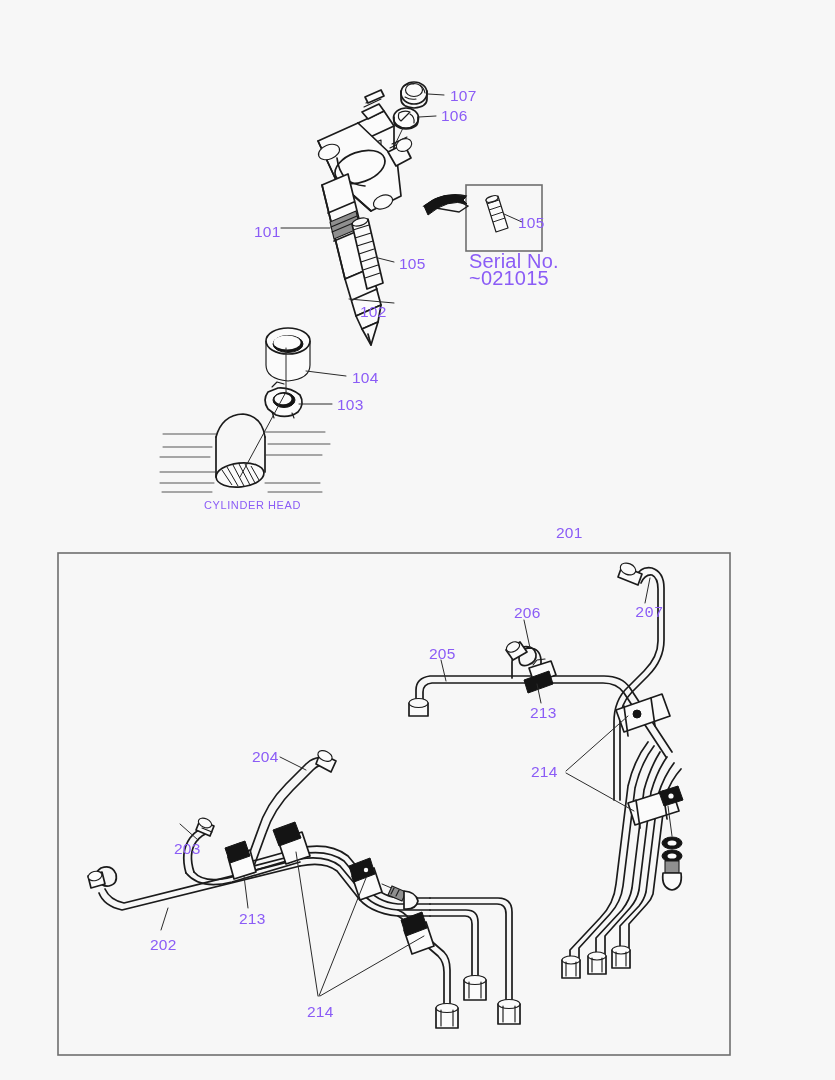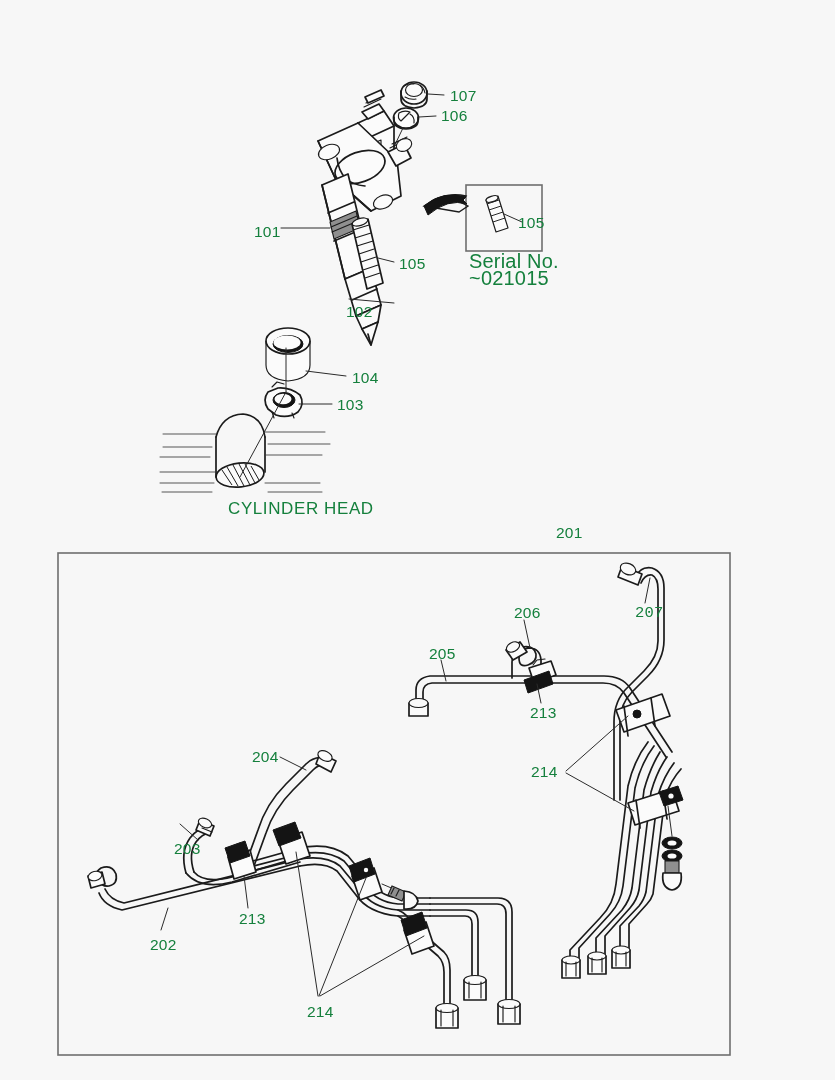--- a/index.html
+++ b/index.html
@@ -19,29 +19,28 @@
     position: absolute;
     left: 0;
     top: 0;
     width: 835px;
     height: 1080px;
   }
   .lbl {
     position: absolute;
     font-family: "Liberation Sans", sans-serif;
     font-size: 15.5px;
-    color: #15803d;
+    color: #8b5cf6;
     white-space: nowrap;
     letter-spacing: 0.2px;
     user-select: none;
   }
   .lbl.head {
-    font-size: 17px;
+    font-size: 11px;
     letter-spacing: 0.6px;
-    margin-left: 24px;
   }
   .lbl.serial {
     font-size: 20px;
     text-align: center;
     line-height: 1.35;
   }
   
   .ink    { fill: none; stroke: #1b1b1b; stroke-width: 1.7; stroke-linecap: round; stroke-linejoin: round; }
   .ink-f  { fill: none; stroke: #1b1b1b; stroke-width: 1.15; stroke-linecap: round; stroke-linejoin: round; }
   .hair   { fill: none; stroke: #3a3a3a; stroke-width: 0.85; stroke-linecap: round; }
@@ -405,21 +404,21 @@
       <path class="leader" d="M441 660 L446 681"></path>
       <path class="leader" d="M524 620 L530 648"></path>
       <path class="leader" d="M645 603 L650 578"></path>
       <path class="leader" d="M280 757 L306 770"></path>
       <path class="leader" d="M180 824 L198 840"></path>
       <path class="leader" d="M161 930 L168 908"></path>
     </g>
   </svg>
 
   <div class="lbl" style="left:254px; top:223px;">101</div>
-  <div class="lbl" style="left:346px; top:303px;">102</div>
+  <div class="lbl" style="left:360px; top:303px;">102</div>
   <div class="lbl" style="left:337px; top:396px;">103</div>
   <div class="lbl" style="left:352px; top:369px;text-align:center;">104</div>
   <div class="lbl" style="left:399px; top:255px;">105</div>
   <div class="lbl" style="left:441px; top:107px;">106</div>
   <div class="lbl" style="left:450px; top:87px;">107</div>
 
   <div class="lbl" style="left:518px; top:214px;">105</div>
   <div class="lbl serial" style="left:469px; top:248px; width:72px;">Serial No.</div>
   <div class="lbl serial" style="left:469px; top:265px; width:72px;">~021015</div>
 

